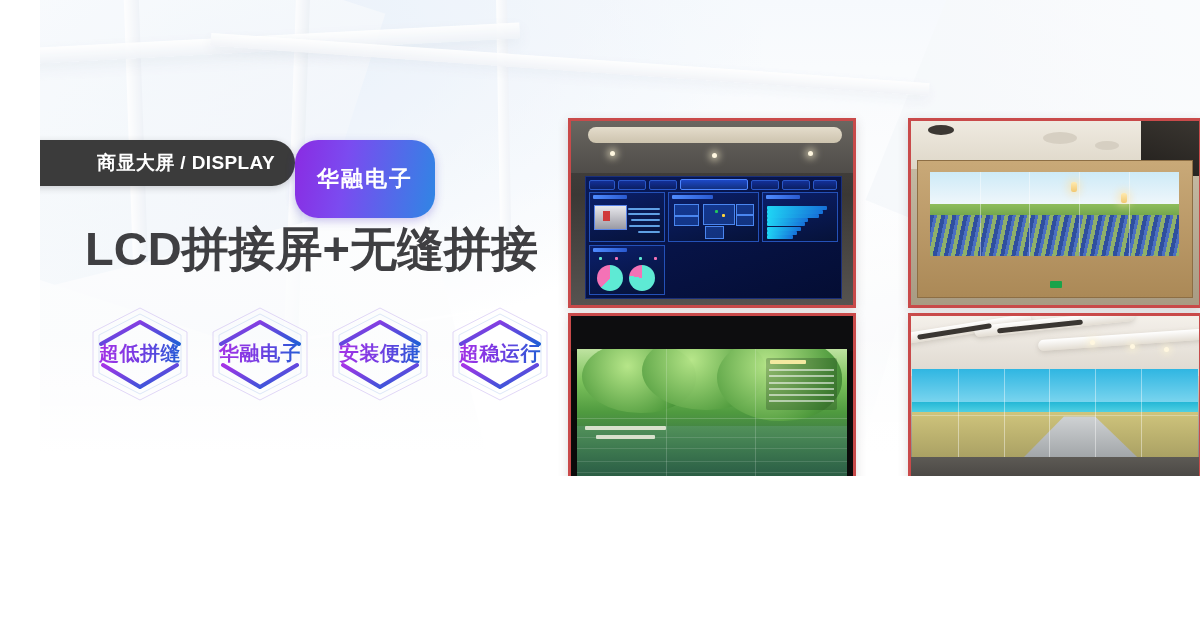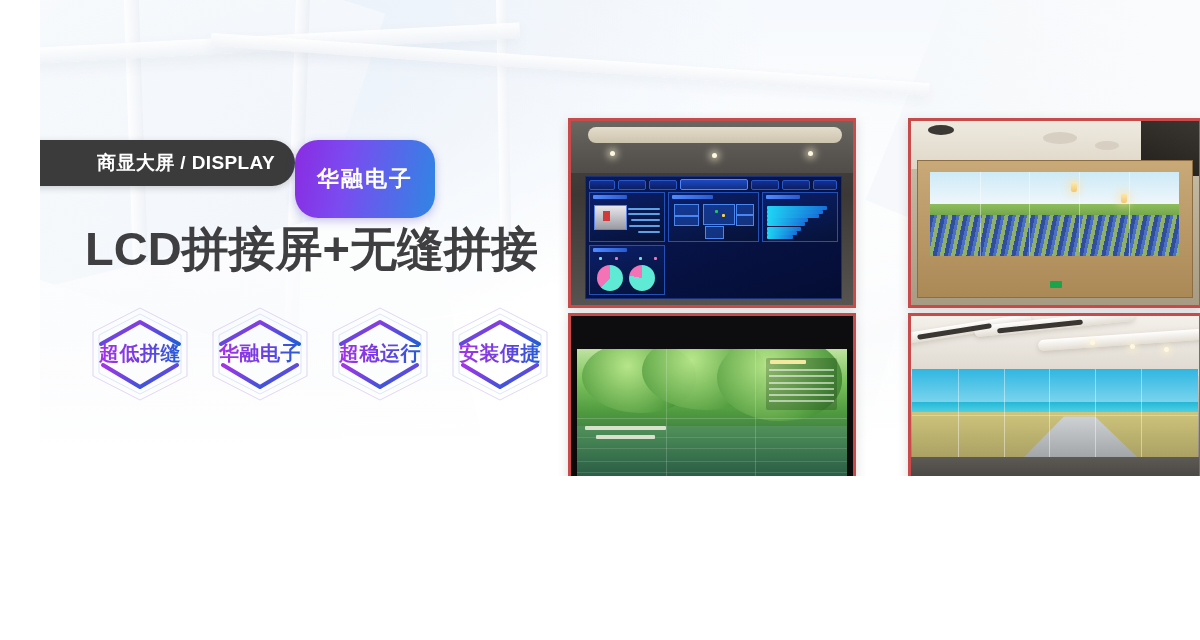--- a/index.html
+++ b/index.html
@@ -269,31 +269,31 @@
         <span class="feature-label">华融电子</span>
       </div>
 
       <div class="feature">
         <svg width="118" height="104" viewBox="0 0 118 104">
           <polygon points="59,6 106,30 106,74 59,98 12,74 12,30" fill="none" stroke="#cbb8f0" stroke-width="1" opacity=".55"></polygon>
           <polygon points="59,12 100,33 100,71 59,92 18,71 18,33" fill="none" stroke="#bcd2f2" stroke-width="1" opacity=".5"></polygon>
           <polyline points="20,42 59,20 98,42" fill="none" stroke="url(#hg0)" stroke-width="4" stroke-linecap="round" stroke-linejoin="round"></polyline>
           <polyline points="22,63 59,85 96,63" fill="none" stroke="url(#hg0)" stroke-width="4" stroke-linecap="round" stroke-linejoin="round"></polyline>
         </svg>
-        <span class="feature-label">超稳运行</span>
+        <span class="feature-label">安装便捷</span>
       </div>
 
       <div class="feature">
         <svg width="118" height="104" viewBox="0 0 118 104">
           <polygon points="59,6 106,30 106,74 59,98 12,74 12,30" fill="none" stroke="#cbb8f0" stroke-width="1" opacity=".55"></polygon>
           <polygon points="59,12 100,33 100,71 59,92 18,71 18,33" fill="none" stroke="#bcd2f2" stroke-width="1" opacity=".5"></polygon>
           <polyline points="20,42 59,20 98,42" fill="none" stroke="url(#hg0)" stroke-width="4" stroke-linecap="round" stroke-linejoin="round"></polyline>
           <polyline points="22,63 59,85 96,63" fill="none" stroke="url(#hg0)" stroke-width="4" stroke-linecap="round" stroke-linejoin="round"></polyline>
         </svg>
-        <span class="feature-label">安装便捷</span>
+        <span class="feature-label">超稳运行</span>
       </div>
 
     </div>
   </div>
 
   <div class="photos">
 
     <div class="photo p-tl">
       <div class="ph">
         <div class="room1"></div>

